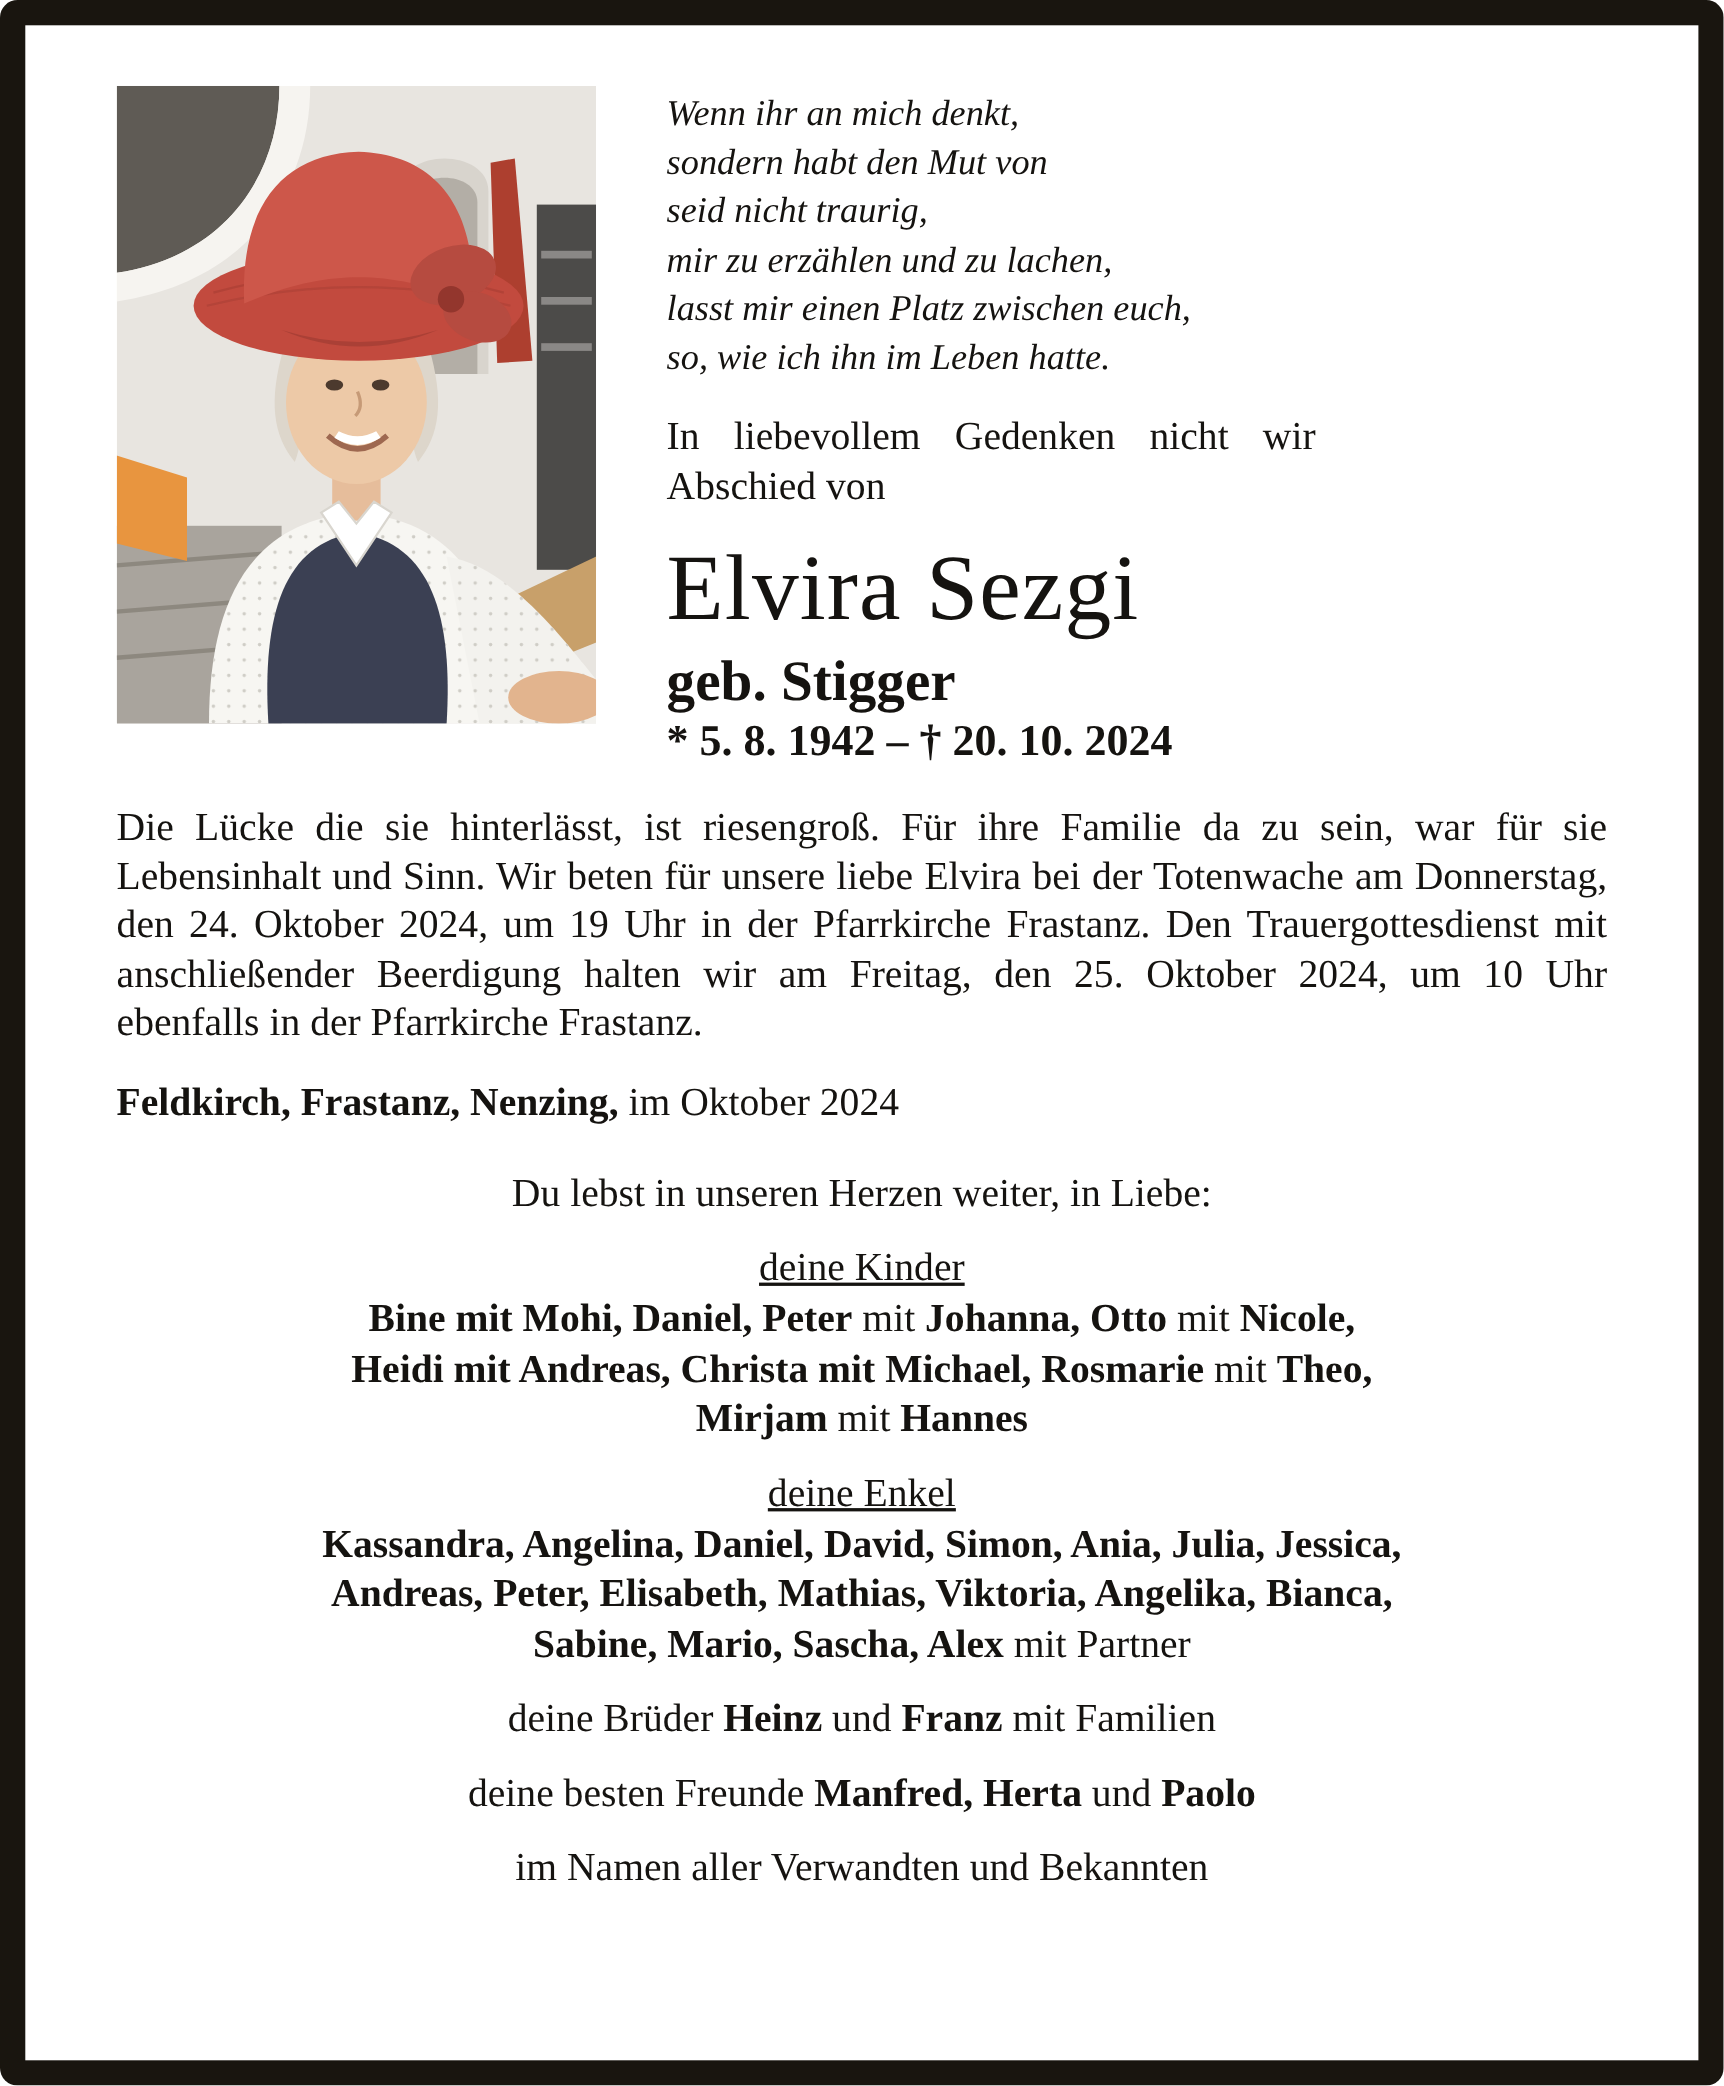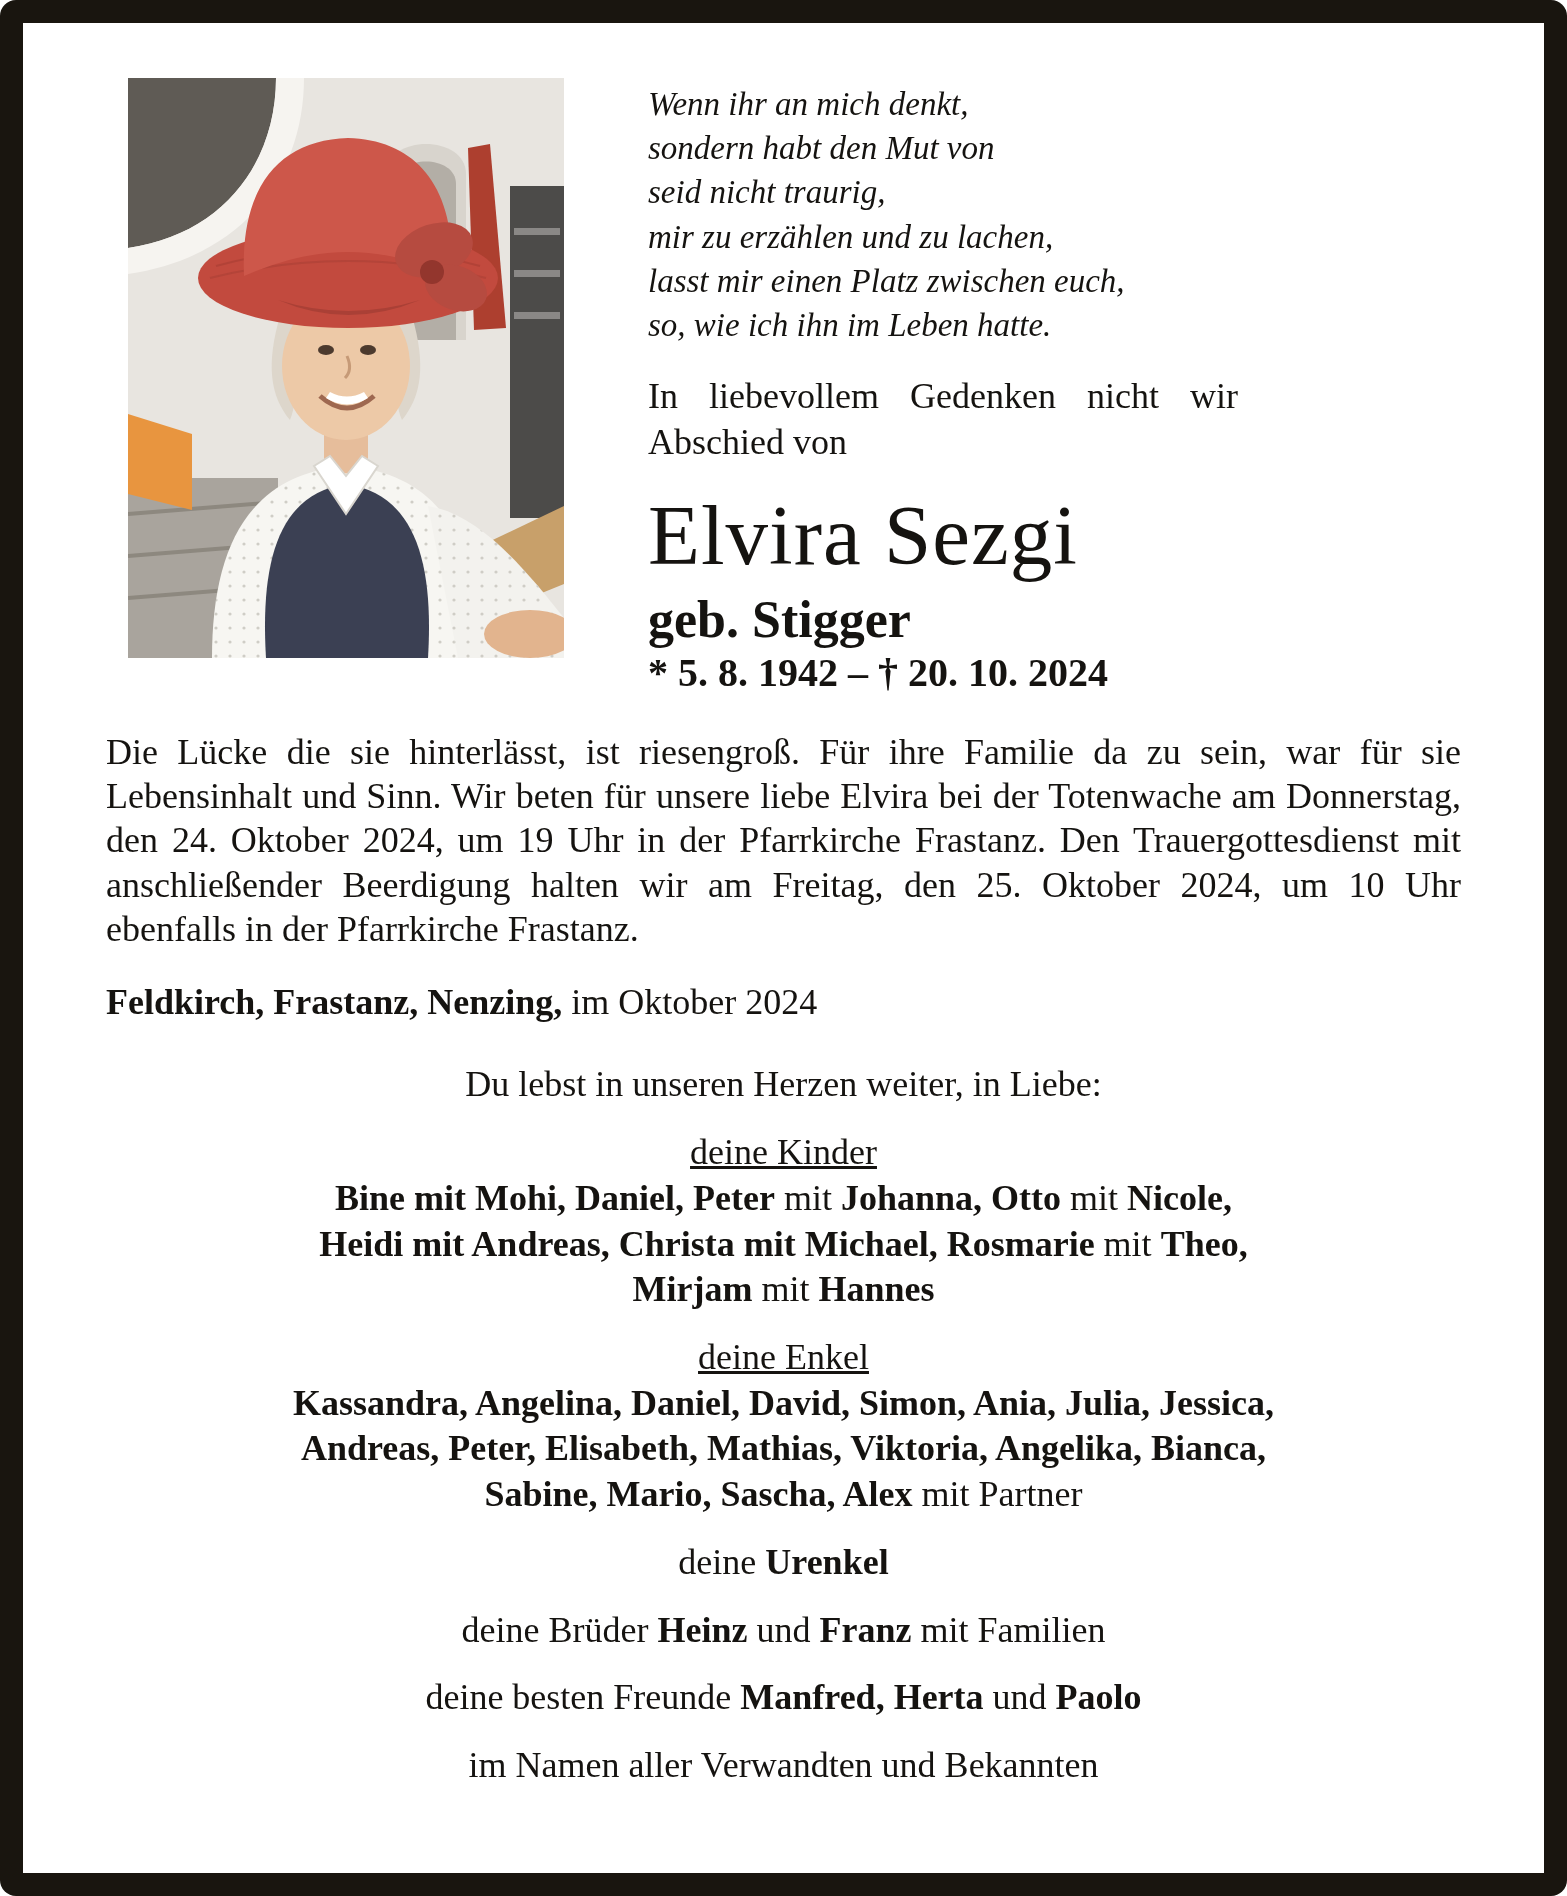--- a/index.html
+++ b/index.html
@@ -6,21 +6,21 @@
   html,body { background:#ffffff; }
   body {
     width:1567px; height:1896px; position:relative;
     font-family:"Liberation Serif", serif;
     color:#151310;
   }
   .frame { position:absolute; inset:0; background:#19150f; border-radius:16px; }
   .page  { position:absolute; inset:23px; background:#ffffff; overflow:hidden; }
   .content { padding:55px 83px 0 83px; }
 
-  .top { display:flex; gap:84px;margin-left:22px; }
+  .top { display:flex; gap:64px; }
   .photo-wrap { width:436px; height:580px; flex:0 0 auto; overflow:hidden; }
   .photo-wrap svg { display:block; width:100%; height:100%; }
   .right { flex:1; padding-top:4px; max-width:590px; }
 
   .poem { font-style:italic; font-size:33px; line-height:1.34; }
   .gedenken { margin-top:26px; font-size:36px; line-height:1.28; text-align:justify; }
   .name { margin-top:26px; font-size:85px; font-weight:400; letter-spacing:1px; line-height:1.05; }
   .maiden { margin-top:10px; font-size:52px; font-weight:700; line-height:1.1; }
   .dates  { margin-top:2px; font-size:40px; font-weight:700; line-height:1.15; }
 
@@ -141,20 +141,19 @@
       <p class="t-label">deine Kinder</p>
       <p class="t-line"><span class="b">Bine mit Mohi, Daniel, Peter</span><span> mit </span><span class="b">Johanna, Otto</span><span> mit </span><span class="b">Nicole,</span></p>
       <p class="t-line"><span class="b">Heidi mit Andreas, Christa mit Michael, Rosmarie</span><span> mit </span><span class="b">Theo,</span></p>
       <p class="t-line"><span class="b">Mirjam</span><span> mit </span><span class="b">Hannes</span></p>
 
       <p class="t-label">deine Enkel</p>
       <p class="t-line"><span class="b">Kassandra, Angelina, Daniel, David, Simon, Ania, Julia, Jessica,</span></p>
       <p class="t-line"><span class="b">Andreas, Peter, Elisabeth, Mathias, Viktoria, Angelika, Bianca,</span></p>
       <p class="t-line"><span class="b">Sabine, Mario, Sascha, Alex</span><span> mit Partner</span></p>
 
-      <p class="t-solo"><span>deine </span><span class="b">Urenkel</span></p>
       <p class="t-solo"><span>deine Brüder </span><span class="b">Heinz</span><span> und </span><span class="b">Franz</span><span> mit Familien</span></p>
       <p class="t-solo"><span>deine besten Freunde </span><span class="b">Manfred, Herta</span><span> und </span><span class="b">Paolo</span></p>
       <p class="t-solo">im Namen aller Verwandten und Bekannten</p>
     </div>
 
   </div>
 </div>
 
 </body></html>

